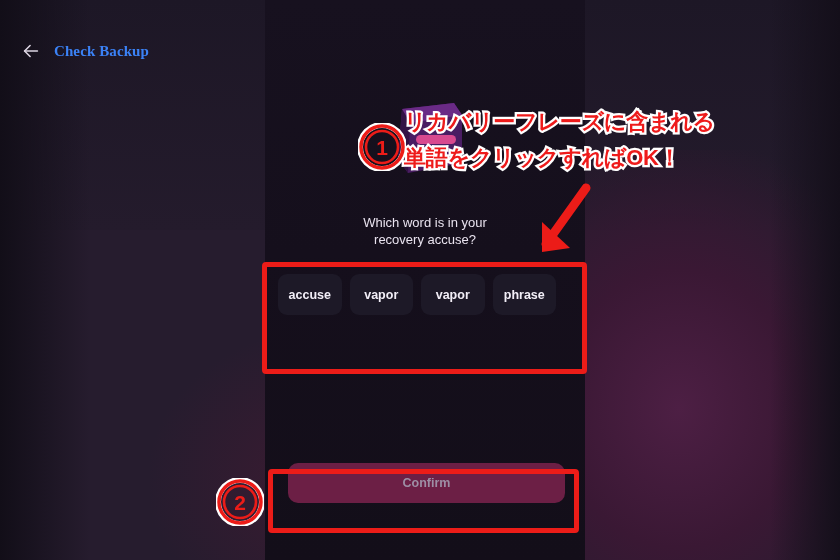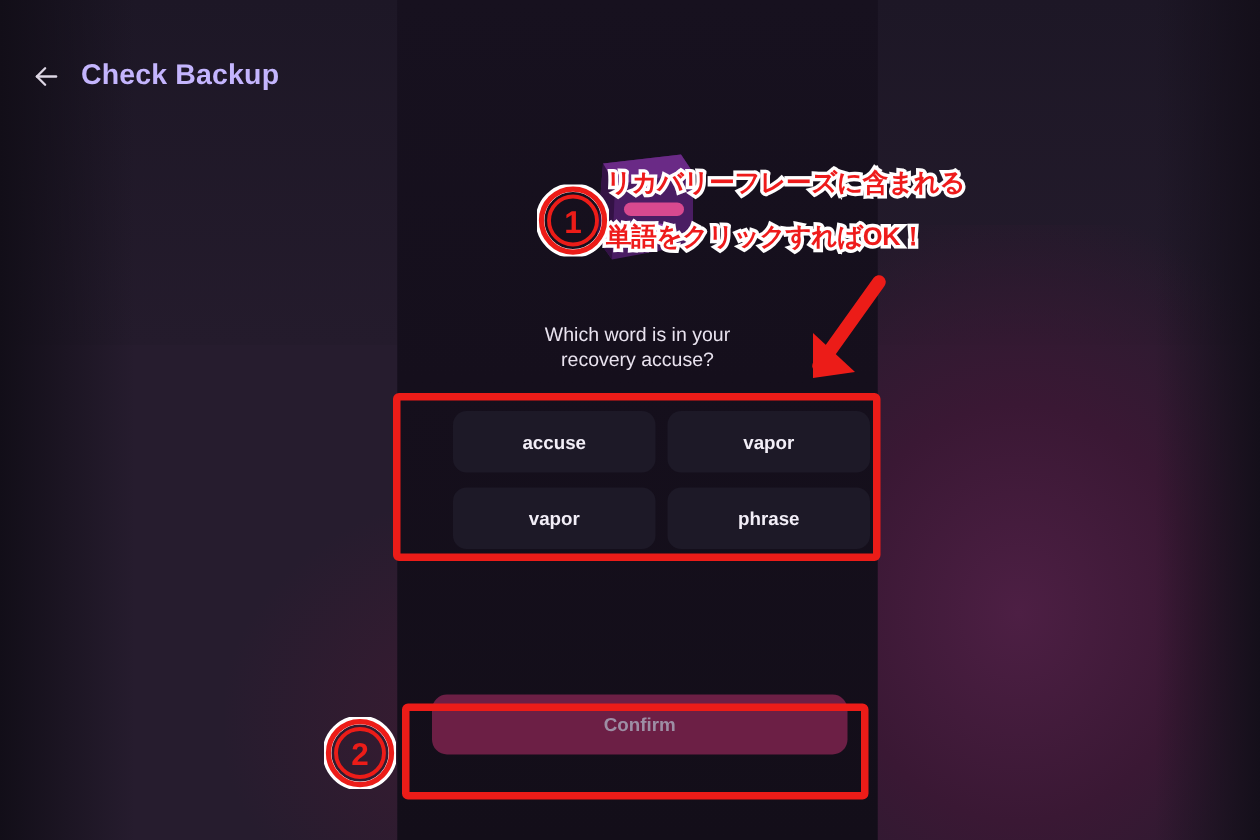--- a/index.html
+++ b/index.html
@@ -74,24 +74,25 @@
     box-sizing: border-box;
   }
   .back-icon {
     width: 22px; height: 22px;
     display: block;
     flex: 0 0 auto;
     margin-right: 12px;
     cursor: pointer;
   }
   .app-title {
-    color: #c4b5fd;
-    font-size: 19px;
+    color: #3b82f6;
+    font-size: 15px;
     font-weight: bold;
     letter-spacing: 0.1px;
+    font-family: Liberation Serif, serif;
   }
 
   
   .deco-art {
     position: absolute;
     left: 392px; top: 101px;
     width: 74px; height: 78px;
     pointer-events: none;
   }
 
@@ -103,24 +104,24 @@
     text-align: center;
     color: #e9e3ef;
     font-size: 13px;
     line-height: 17px;
     font-weight: normal;
   }
 
   
   .word-grid {
     position: absolute;
-    left: 302px; top: 274px;
+    left: 278px; top: 274px;
     width: 278px;
     display: grid;
-    grid-template-columns: 1fr 1fr;
+    grid-template-columns: 1fr 1fr 1fr 1fr;
     gap: 10px 8px;
   }
   .word-btn {
     height: 41px;
     border-radius: 9px;
     background: #1d1927;
     border: none;
     color: #f2eef7;
     font-size: 12.5px;
     font-weight: bold;
@@ -164,21 +165,21 @@
     position: absolute;
     left: 512px; top: 182px;
     width: 92px; height: 86px;
     pointer-events: none;
   }
 
   .anno-text {
     position: absolute;
     left: 404px; top: 104px;
     width: 430px;
-    font-size: 17px;
+    font-size: 22px;
     font-weight: bold;
     line-height: 36px;
     color: #ee1b1b;
     letter-spacing: -0.2px;
     -webkit-text-stroke: 4.5px #ffffff;
     paint-order: stroke fill;
     white-space: nowrap;
     pointer-events: none;
   }
   .anno-text .ln { display: block; }

